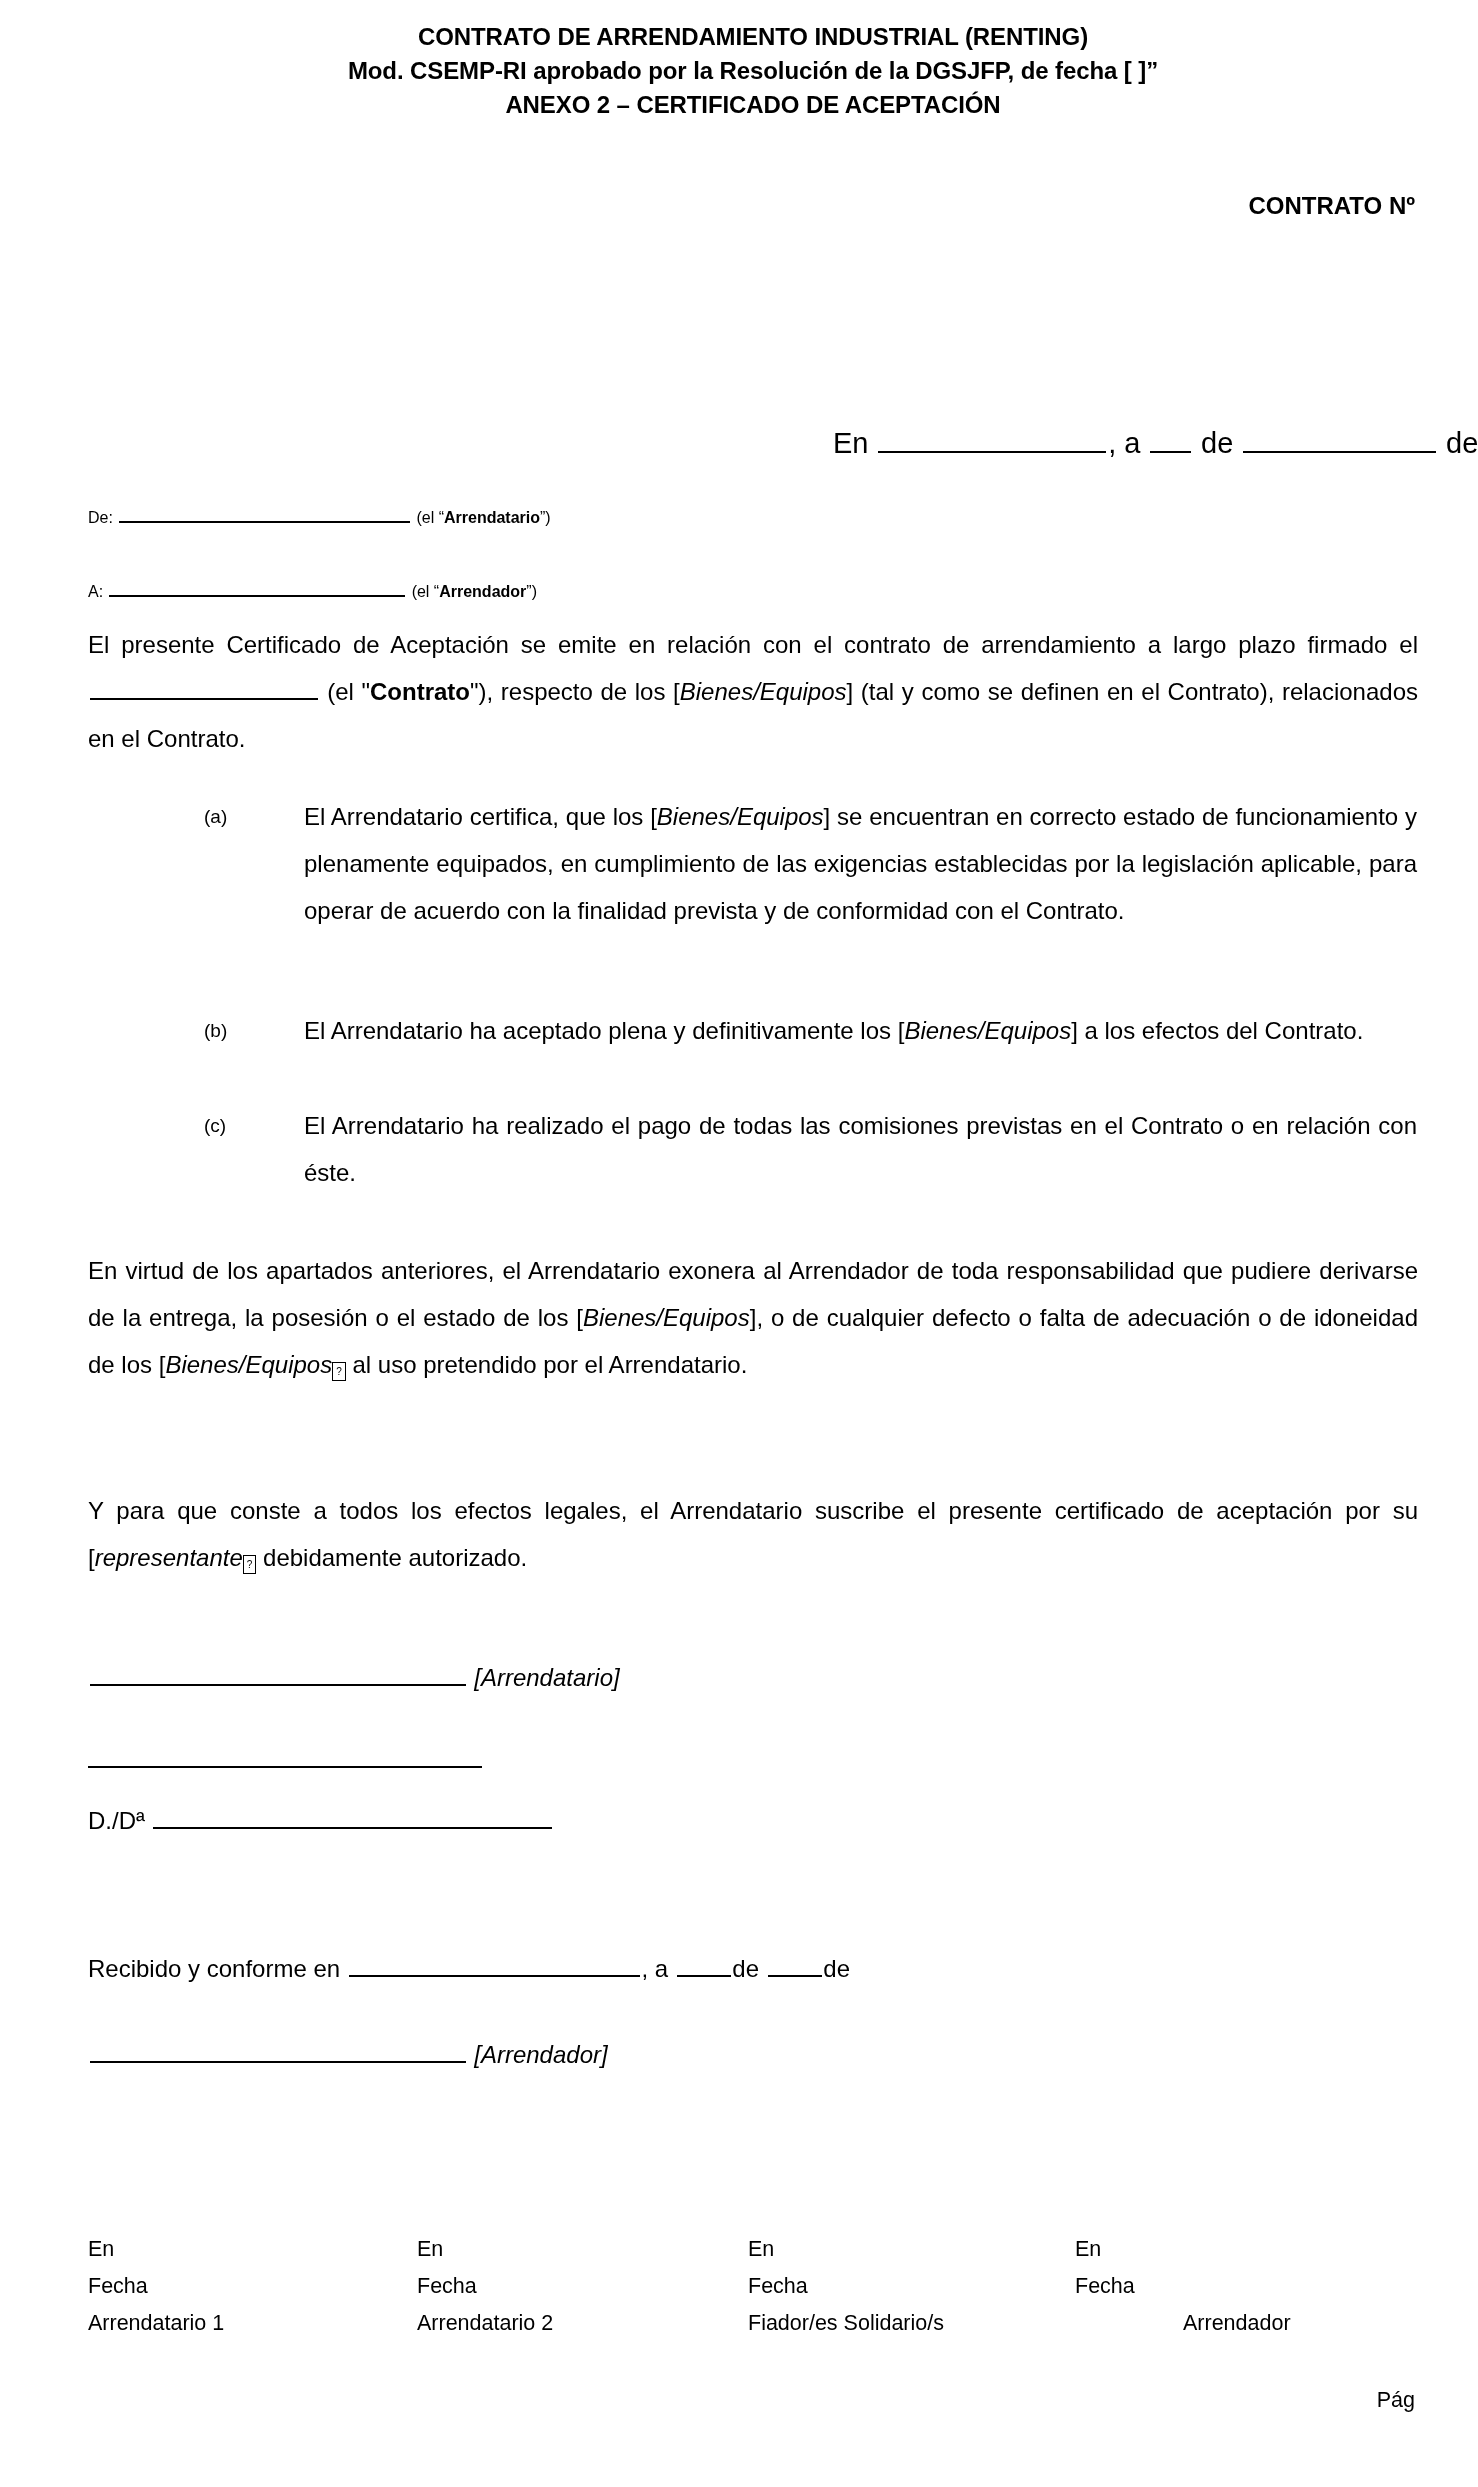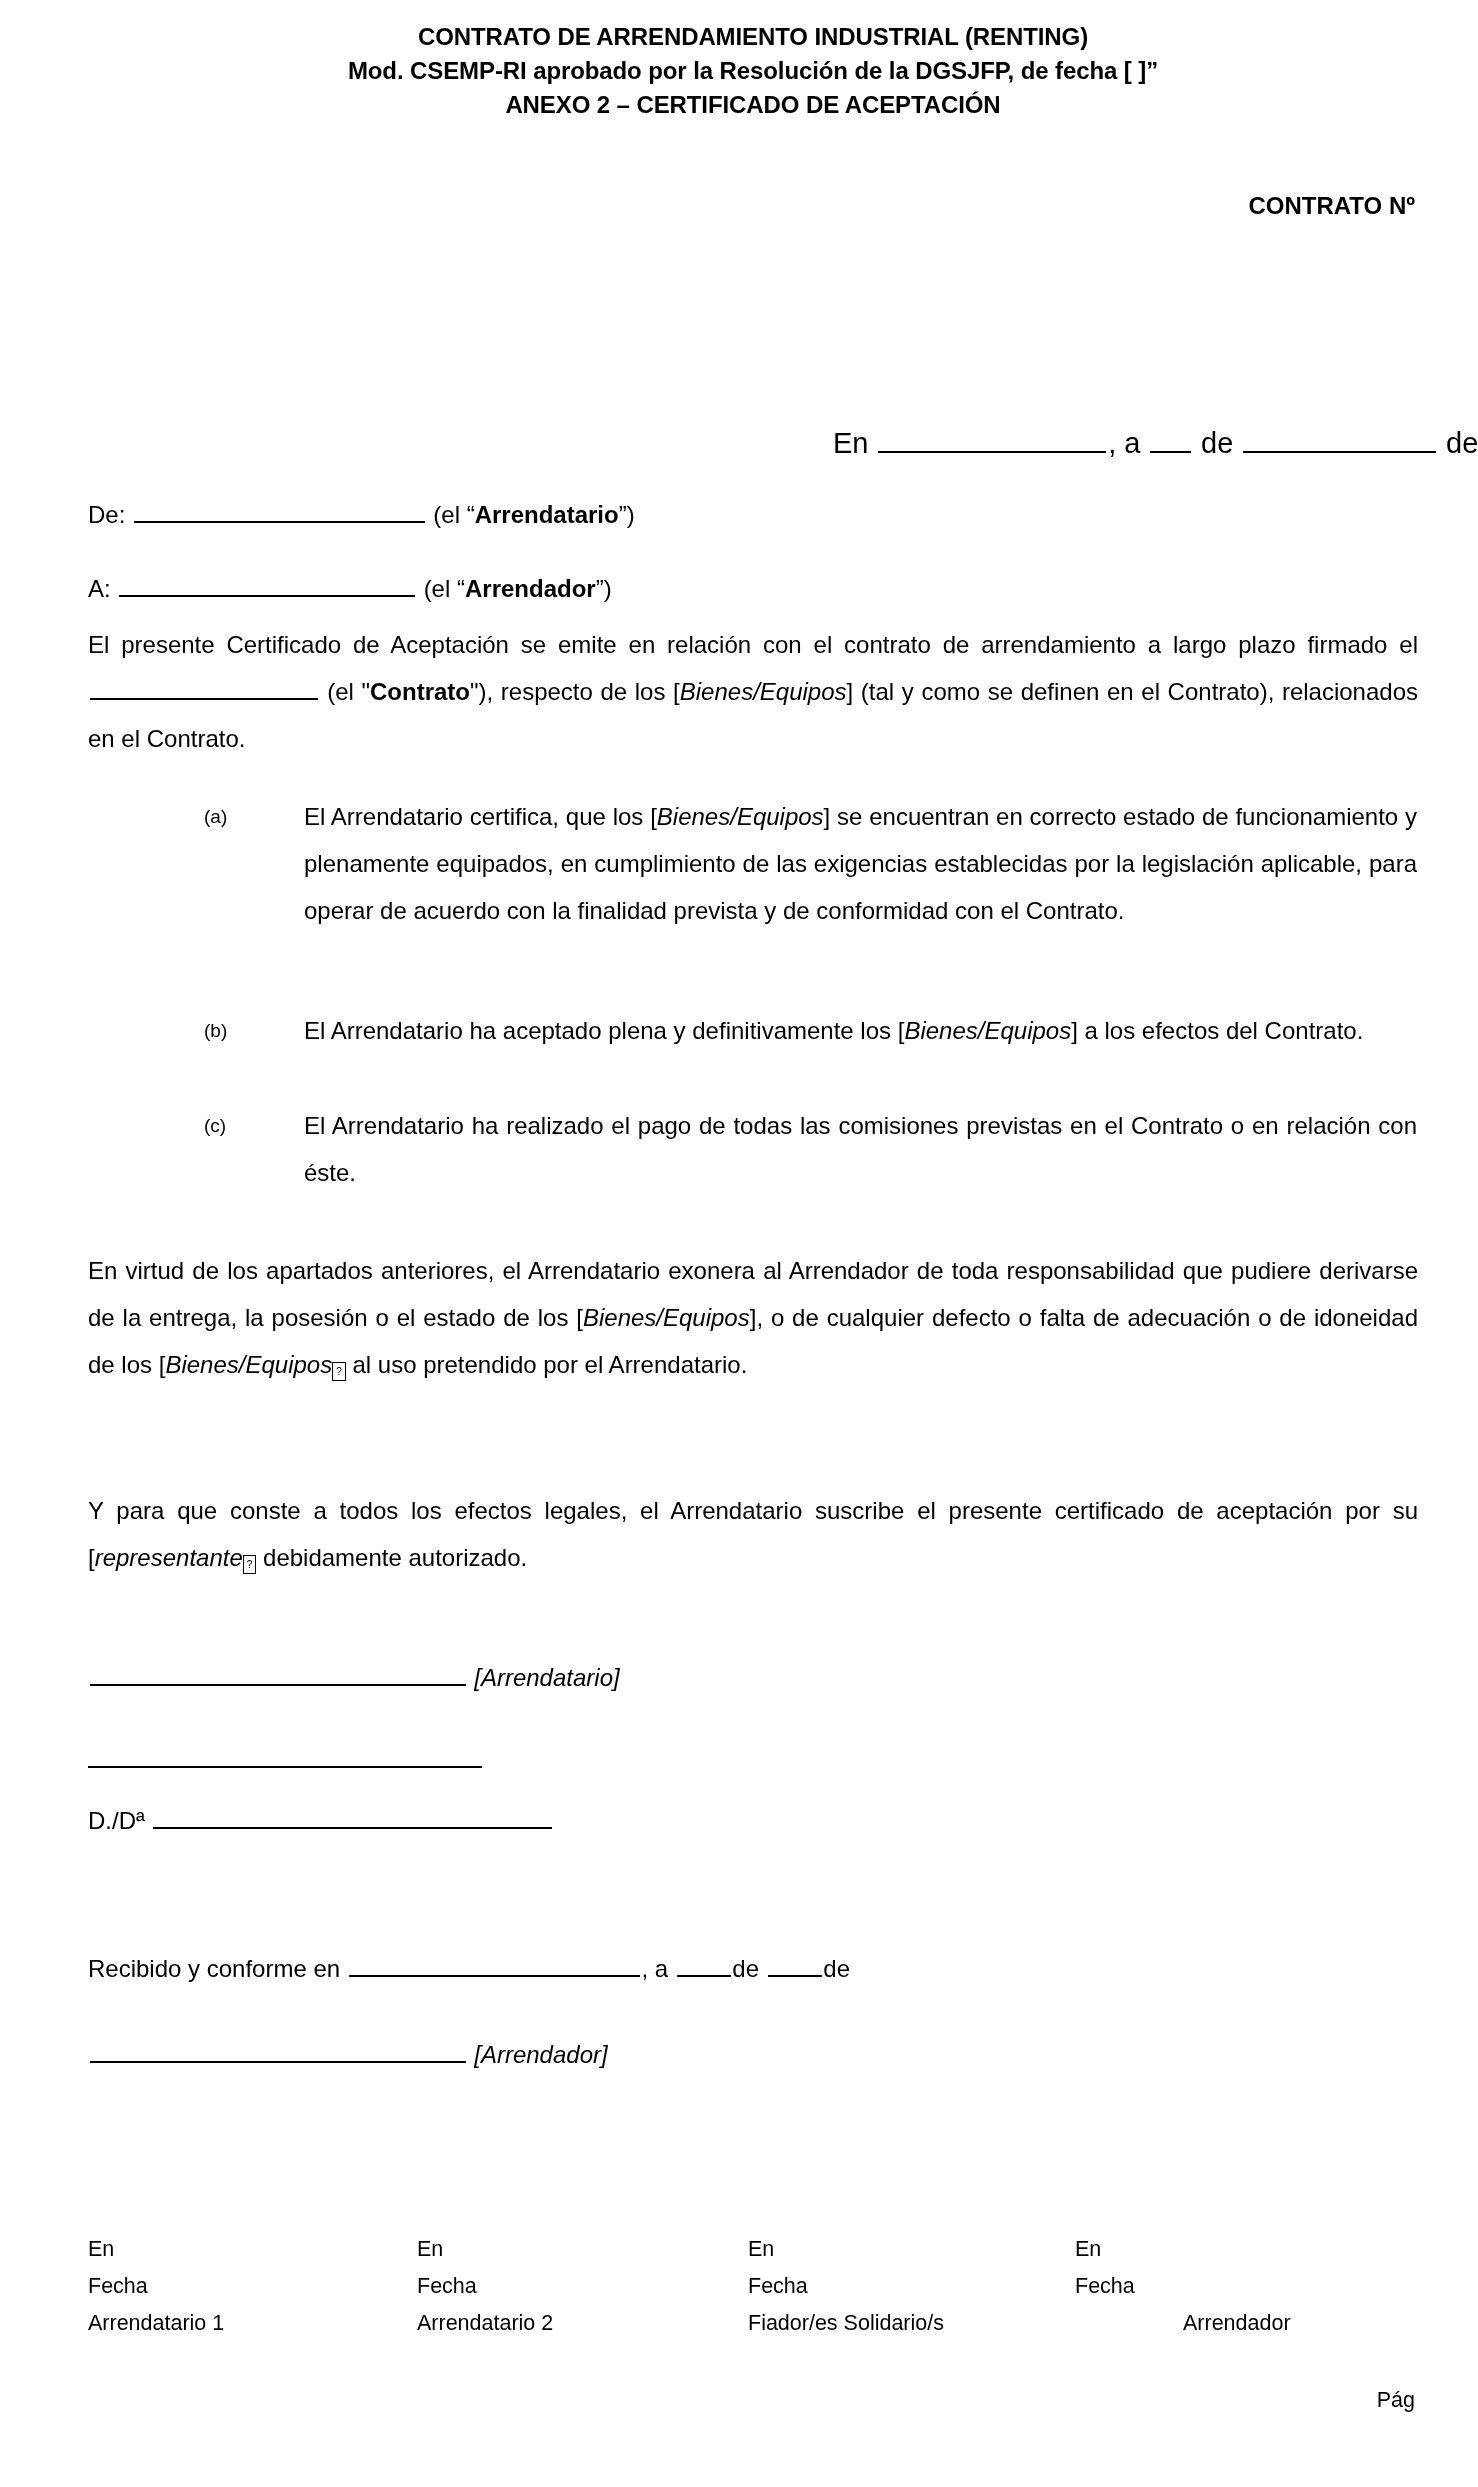--- a/index.html
+++ b/index.html
@@ -51,21 +51,21 @@
     left: 833px;
     top: 428px;
     font-size: 29px;
     line-height: 30.5px;
     white-space: nowrap;
   }
 
   .party-line {
     position: absolute;
     left: 88px;
-    font-size: 24px;
+    font-size: 16px;
     line-height: 30.5px;
     white-space: nowrap;
   }
   .party-de { top: 499px; }
   .party-a  { top: 573px; }
 
   .para {
     position: absolute;
     left: 88px;
     width: 1330px;

